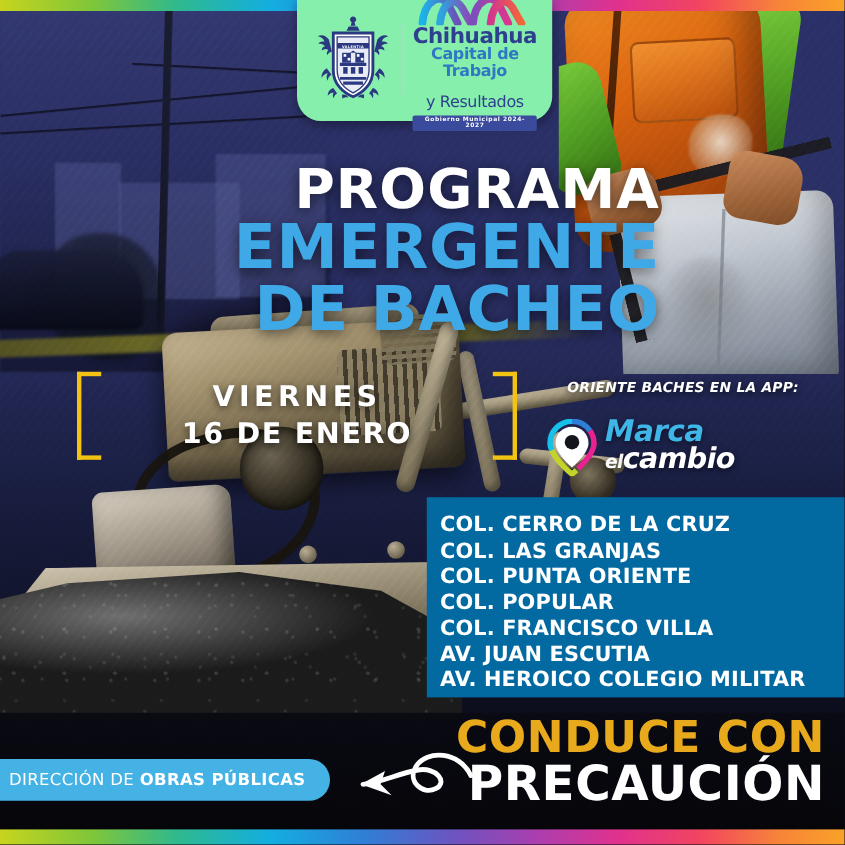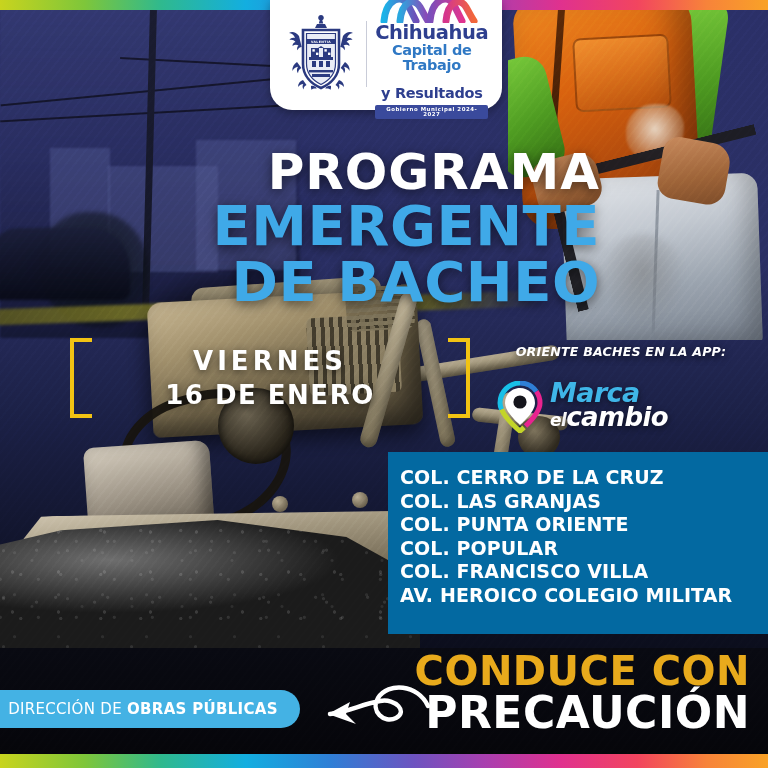--- a/index.html
+++ b/index.html
@@ -271,40 +271,40 @@
       #2f7fd6 43%, #6e53c0 54%, #a83fb0 63%, #e0318e 73%,
       #f2455f 83%, #f7833a 92%, #f9a227 100%);
     z-index:40;
   }
   .rainbow.top { top:0; }
   .rainbow.bottom { bottom:0; height:14px; }
 
   
   .logo-badge {
     position:absolute; left:270px; top:0; width:232px; height:110px;
-    background:#ffffff;
+    background:#86efac;
     border-radius:0 0 22px 22px;
     display:flex; align-items:center; justify-content:center;
     gap:8px; padding:10px 14px 12px;
     z-index:45;
     box-shadow:0 3px 10px rgba(0,0,0,.35);
   }
   .shield-wrap { width:74px; height:84px; flex:0 0 auto; display:flex; align-items:center; justify-content:center; }
   .logo-div { width:1.5px; height:66px; background:#c9ccd8; flex:0 0 auto; }
   .brand { flex:1 1 auto; text-align:center; line-height:1; }
   .brand .b-chih {
     font-size:19.5px; font-weight:700; color:#2e3f8f; letter-spacing:-.4px;
     font-family:"DejaVu Sans", sans-serif;
   }
   .brand .b-cap {
     font-size:14.5px; font-weight:700; color:#2f78c4; letter-spacing:-.3px;
     margin-top:1px; font-family:"DejaVu Sans", sans-serif;
   }
   .brand .b-res {
-    font-size:14.5px; font-weight:700; color:#2e3f8f; letter-spacing:-.3px;
+    font-size:14.5px; font-weight:400; color:#2e3f8f; letter-spacing:-.3px;
     margin-top:14px; font-family:"DejaVu Sans", sans-serif;
   }
   .brand .b-gob {
     margin-top:4px; font-size:5.4px; font-weight:700; color:#fff;
     letter-spacing:.55px; background:#3a4a9c; border-radius:2px;
     padding:2px 6px; display:inline-block;
     font-family:"DejaVu Sans", sans-serif;
   }
 
   
@@ -585,20 +585,21 @@
     </div>
   </div>
 
   <div class="street-box">
     <ul>
       <li>COL. CERRO DE LA CRUZ</li>
       <li>COL. LAS GRANJAS</li>
       <li>COL. PUNTA ORIENTE</li>
       <li>COL. POPULAR</li>
       <li>COL. FRANCISCO VILLA</li>
+      <li>AV. JUAN ESCUTIA</li>
       <li>AV. HEROICO COLEGIO MILITAR</li>
     </ul>
   </div>
 
   <div class="slogan">
     <div class="sl-1">CONDUCE CON</div>
     <div class="sl-2">PRECAUCIÓN</div>
   </div>
 
   <div class="dept-pill">

